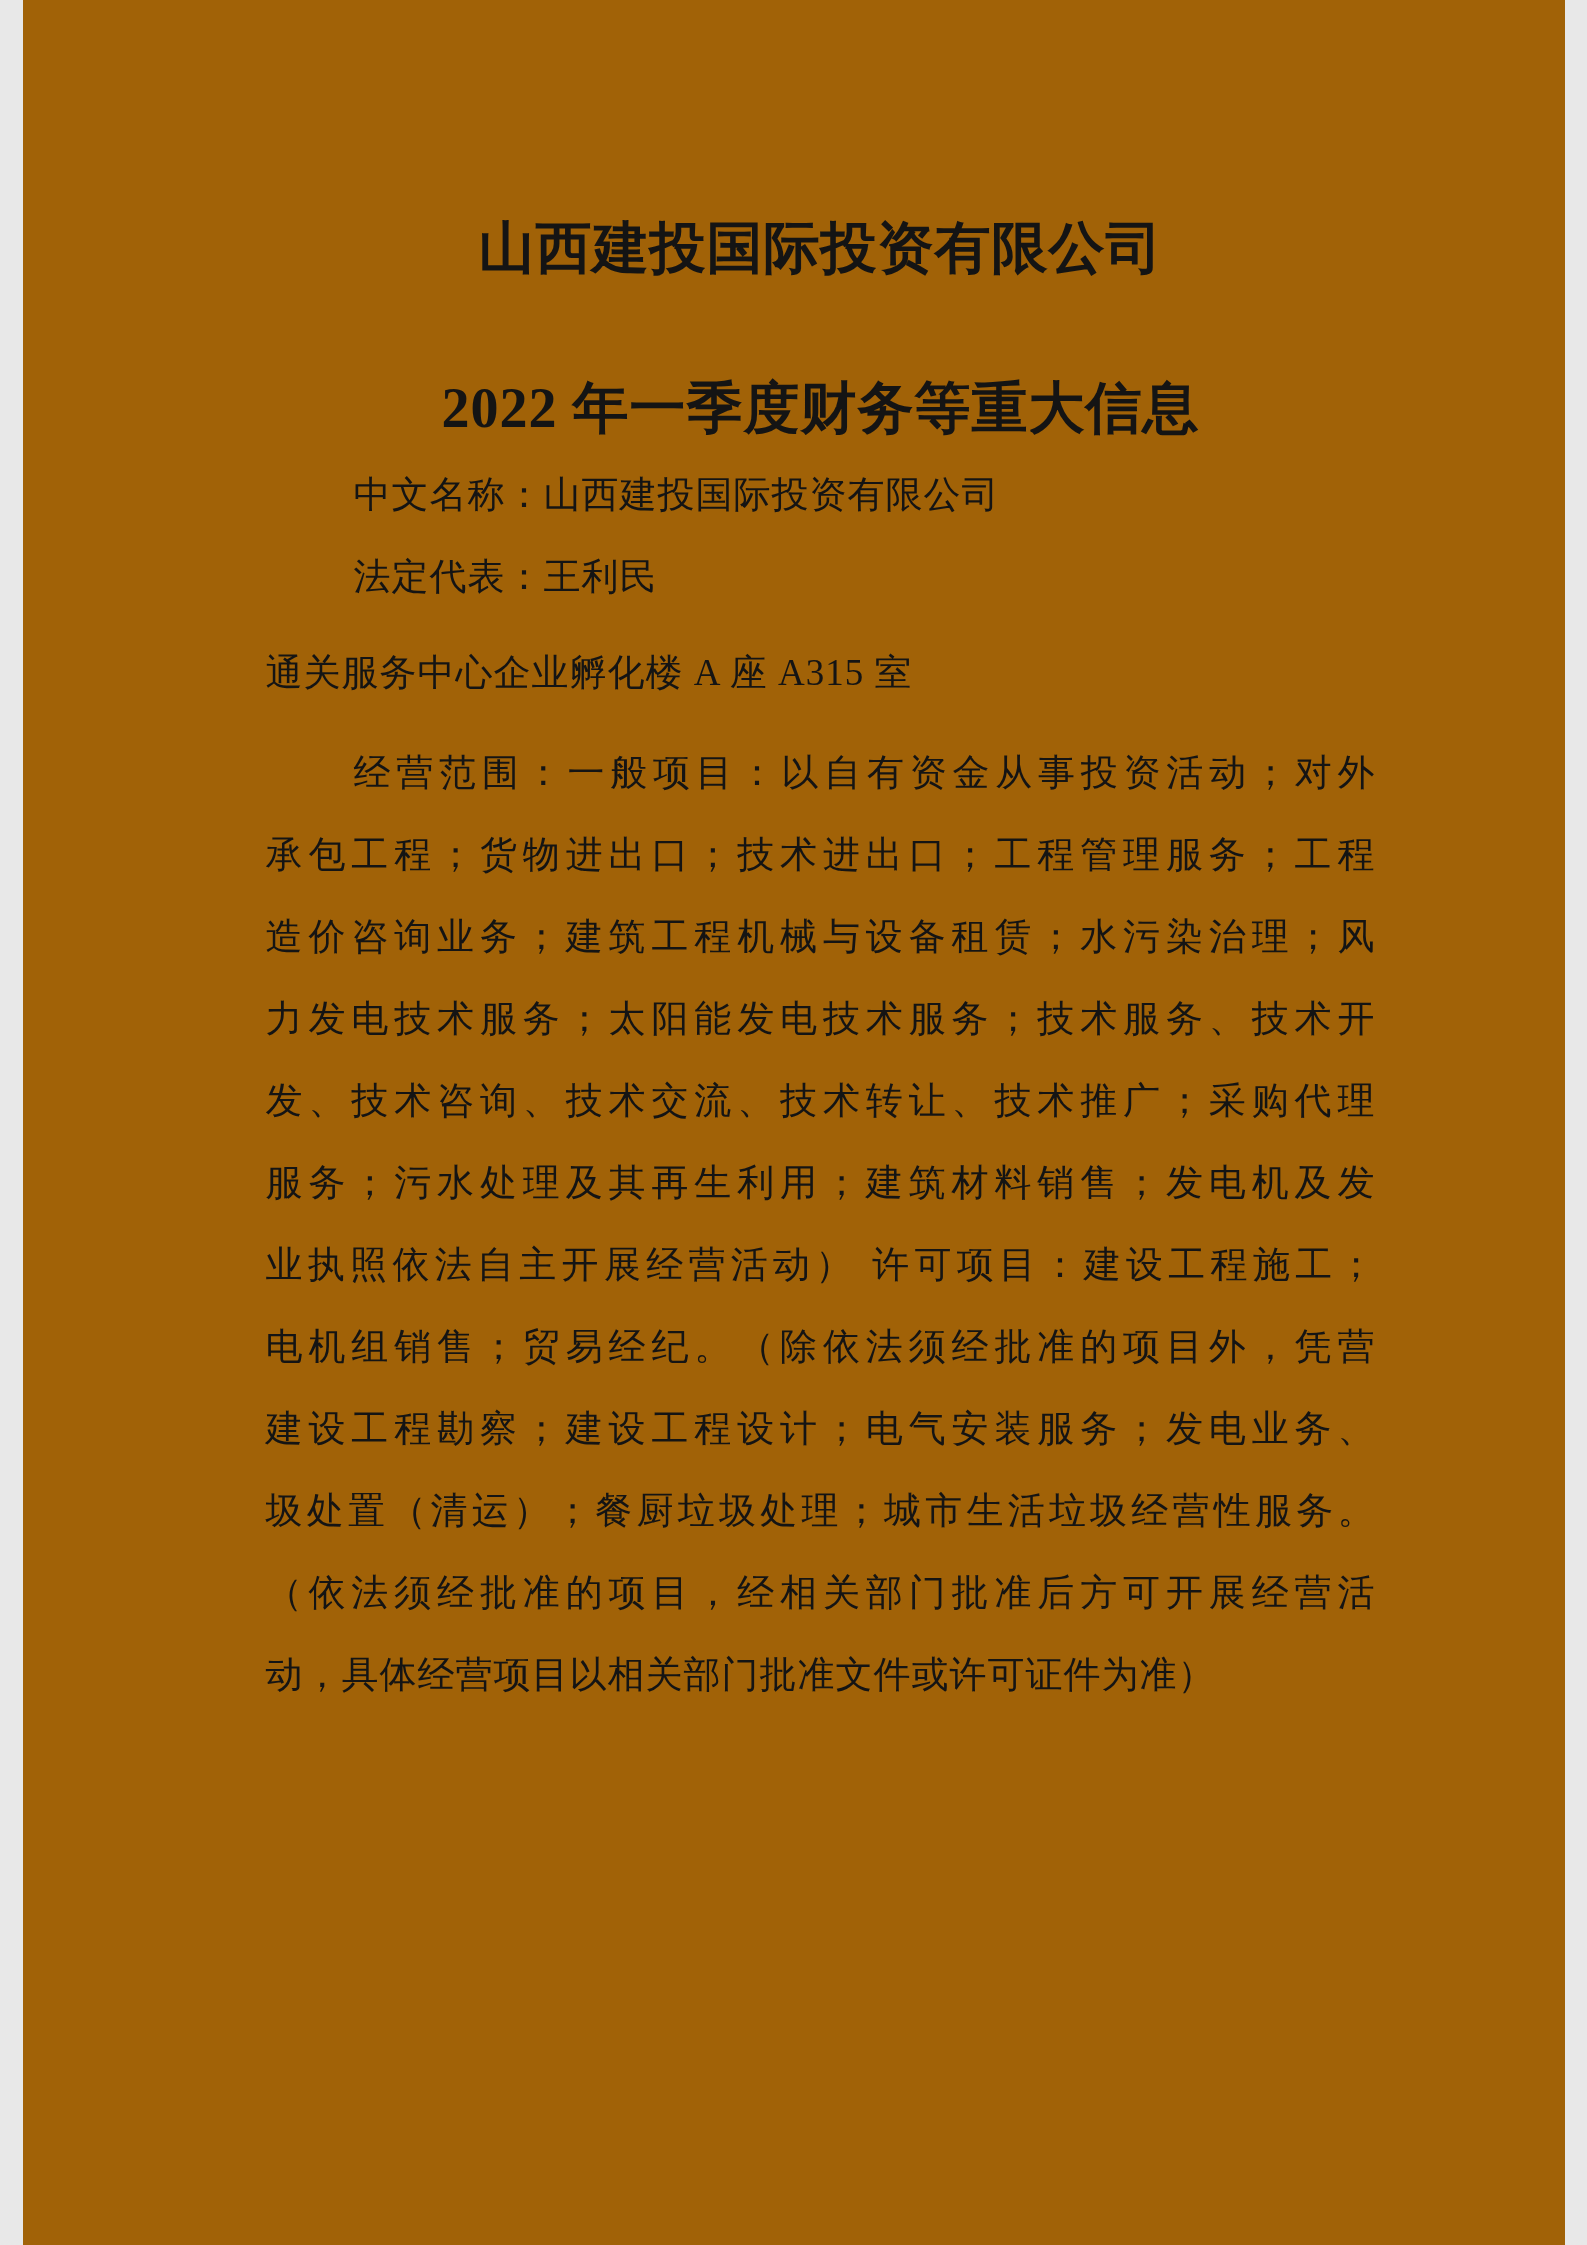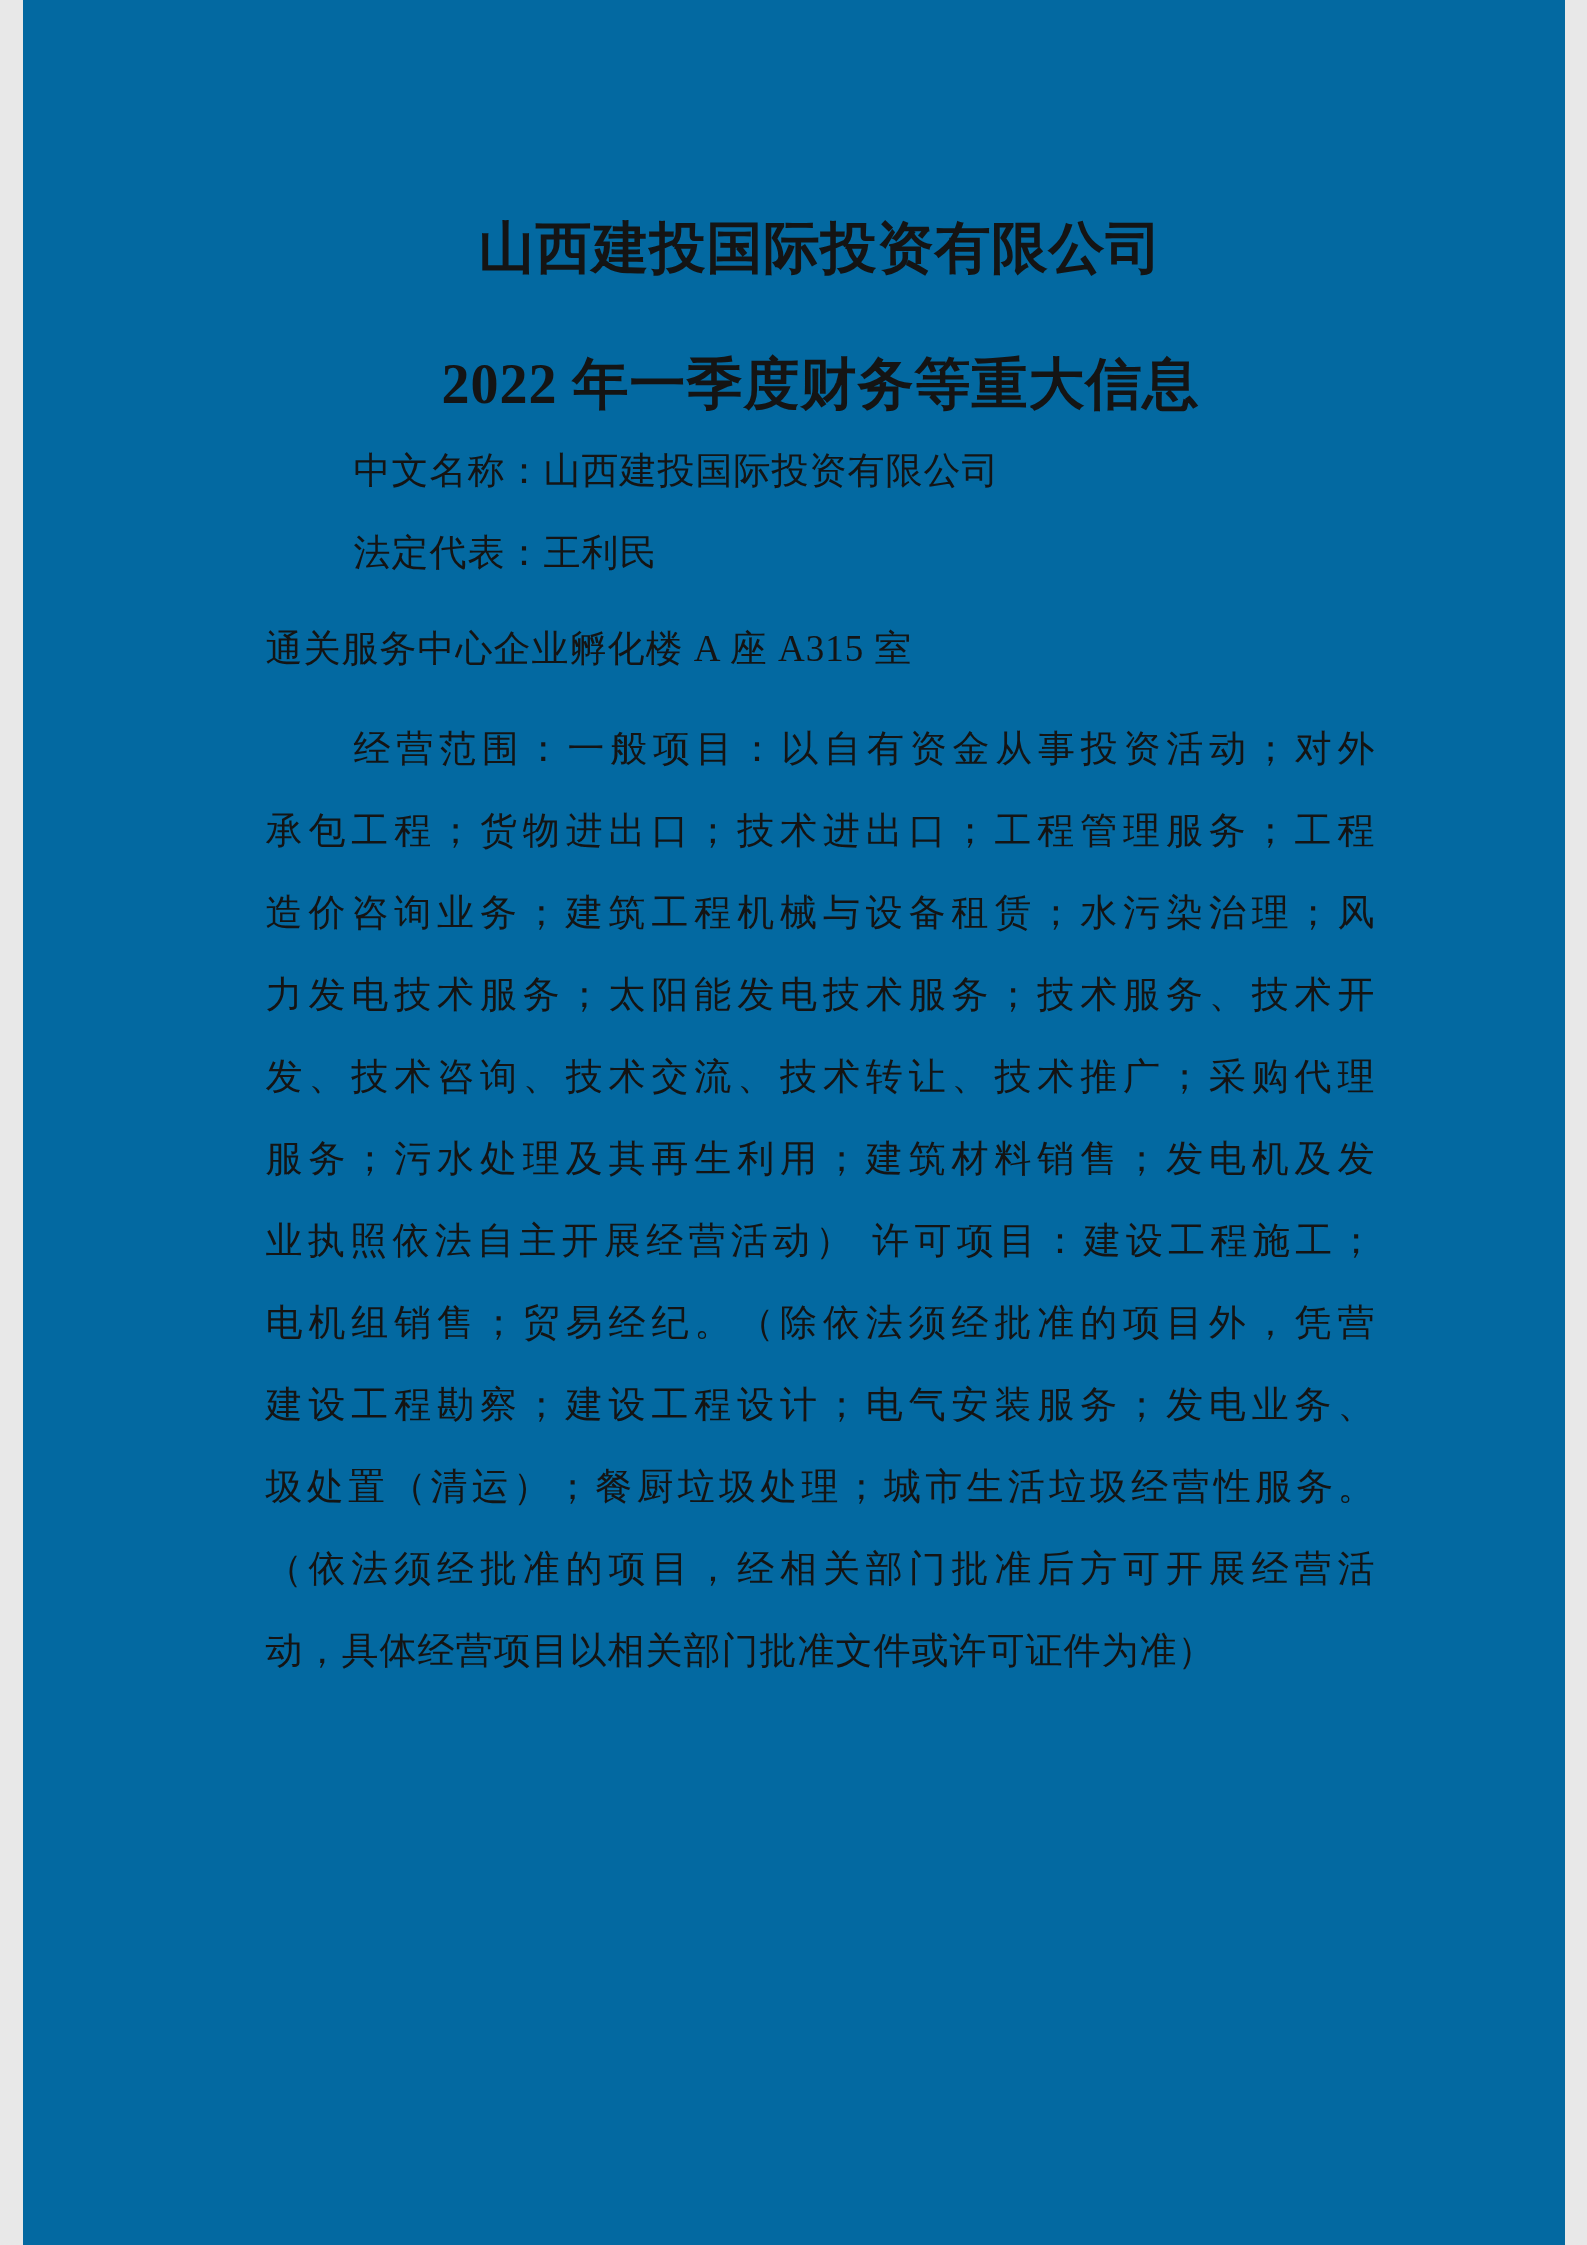--- a/index.html
+++ b/index.html
@@ -5,41 +5,41 @@
   html, body {
     margin: 0;
     padding: 0;
     background: #e8e8e8;
   }
   .page {
     position: relative;
     width: 1542px;
     height: 2245px;
     margin: 0 auto;
-    background: #0369a1;
+    background: #a16207;
     color: #141414;
     overflow: hidden;
   }
   .content {
     position: absolute;
     left: 243px;
     top: 0;
     width: 1110px;
   }
   .doc-title {
     margin-top: 210px;
     font-family: "Liberation Serif", "DejaVu Serif", serif;
     font-weight: bold;
     font-size: 56px;
     line-height: 76px;
     text-align: center;
     letter-spacing: 1px;
   }
   .doc-subtitle {
-    margin-top: 60px;
+    margin-top: 84px;
     font-family: "Liberation Serif", "DejaVu Serif", serif;
     font-weight: bold;
     font-size: 56px;
     line-height: 76px;
     text-align: center;
     letter-spacing: 1px;
   }
   .sec-heading {
     margin-top: 56px;
     font-family: "Liberation Sans", "DejaVu Sans", sans-serif;

